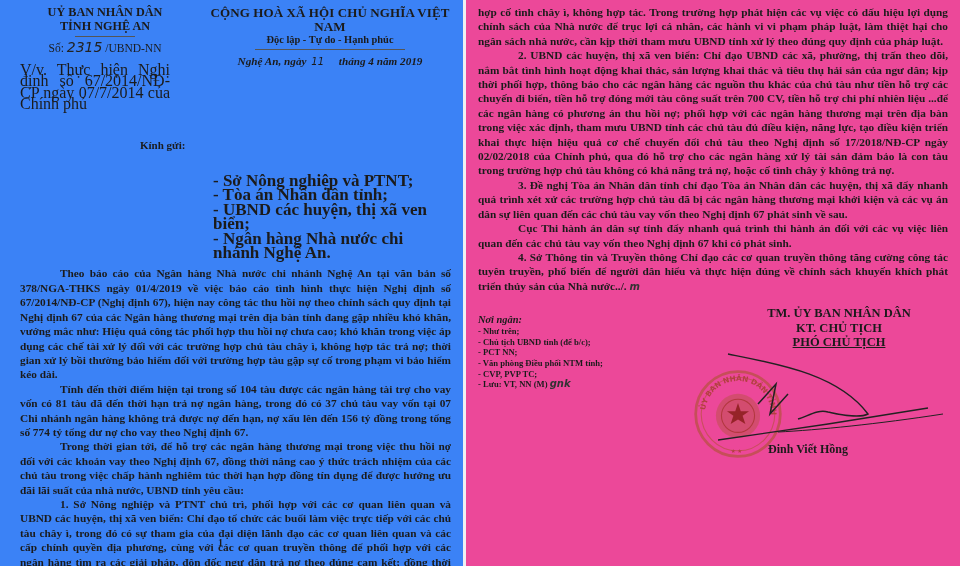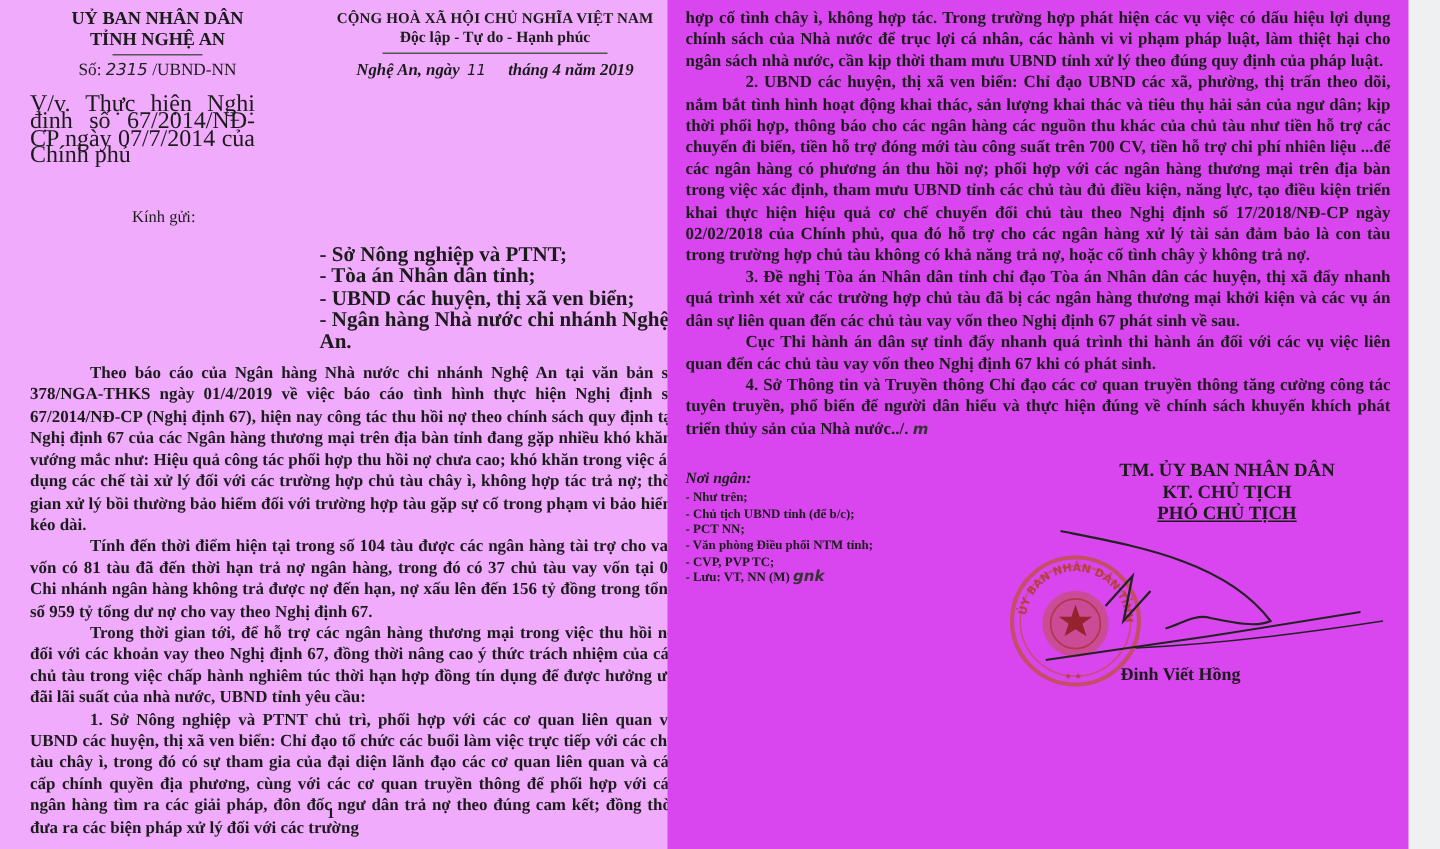--- a/index.html
+++ b/index.html
@@ -1,44 +1,44 @@
 <!DOCTYPE html>
 <html><head>
 <meta charset="utf-8">
 <style>
   * { box-sizing: border-box; margin: 0; padding: 0; }
   html, body { width: 960px; height: 566px; overflow: hidden; background: #eef0f2; }
   body { position: relative; font-family: "Liberation Serif", "DejaVu Serif", serif; color: #1b1b1b; }
 
   .page {
-    position: absolute; top: 0; height: 566px; background: #f0abfc;
+    position: absolute; top: 0; height: 566px; background: #3b82f6;
     font-size: 11.3px; line-height: 14.4px;
   }
   .page-left { left: 0; width: 463px; padding: 4px 12px 0 20px; }
-  .page-right { left: 445px; width: 494px; padding: 5px 12px 0 12px; background: #d946ef; }
+  .page-right { left: 466px; width: 494px; padding: 5px 12px 0 12px; background: #ec4899; }
 
   
   .hdr { position: relative; height: 58px; }
   .hdr-left { position: absolute; left: 10px; top: 2px; width: 150px; text-align: center; }
   .hdr-right { position: absolute; left: 180px; top: 2px; width: 260px; text-align: center; }
   .agency { font-weight: bold; font-size: 12.2px; line-height: 13.6px; }
   .rule { height: 1px; background: #555; margin: 3px auto 3px; }
   .rule.short { width: 60px; }
   .rule.long { width: 150px; }
   .docno { font-size: 11.5px; }
-  .docno .num { font-style: italic; font-family: "DejaVu Sans", sans-serif; font-size: 11px; color: #222; }
-  .nation { font-weight: bold; font-size: 10px; line-height: 14px; letter-spacing: 0.1px; }
+  .docno .num { font-style: italic; font-family: "DejaVu Sans", sans-serif; font-size: 14px; color: #222; }
+  .nation { font-weight: bold; font-size: 13px; line-height: 14px; letter-spacing: 0.1px; }
   .motto { font-weight: bold; font-size: 10.4px; line-height: 12px; }
   .place-date { font-style: italic; font-weight: bold; font-size: 11.2px; margin-top: 4px; }
   .place-date .day { font-family: "DejaVu Sans", sans-serif; font-weight: normal; font-size: 10px; margin: 0 12px 0 2px; }
 
   .subject { width: 150px; margin-left: 0; margin-top: 2px; font-size: 16px; line-height: 11.4px; text-align: justify; }
 
-  .salute { margin-top: 28px; margin-left: 68px; font-weight: normal; font-size: 11px; }
-  .recipients { margin-left: 193px; margin-top: 12px; font-weight: bold; font-size: 14px; line-height: 14.4px; }
+  .salute { margin-top: 28px; margin-left: 120px; font-weight: bold; font-size: 11px; }
+  .recipients { margin-left: 193px; margin-top: 22px; font-weight: bold; font-size: 17px; line-height: 14.4px; }
 
   .para { text-align: justify; text-indent: 40px; font-weight: bold; margin-top: 0; }
   .para.first { margin-top: 6px; }
   .para.noindent { text-indent: 0; }
 
   .page-num { position: absolute; left: 218px; top: 536px; font-size: 10px; font-weight: bold; }
 
   
   .footer { position: relative; margin-top: 20px; height: 150px; }
   .recv { position: absolute; left: 0; top: 0; width: 210px; font-size: 8.6px; line-height: 10.6px; font-weight: bold; }
@@ -84,21 +84,21 @@
 
   <div class="salute">Kính gửi:</div>
   <div class="recipients">
     <div>- Sở Nông nghiệp và PTNT;</div>
     <div>- Tòa án Nhân dân tỉnh;</div>
     <div>- UBND các huyện, thị xã ven biển;</div>
     <div>- Ngân hàng Nhà nước chi nhánh Nghệ An.</div>
   </div>
 
   <p class="para first">Theo báo cáo của Ngân hàng Nhà nước chi nhánh Nghệ An tại văn bản số 378/NGA-THKS ngày 01/4/2019 về việc báo cáo tình hình thực hiện Nghị định số 67/2014/NĐ-CP (Nghị định 67), hiện nay công tác thu hồi nợ theo chính sách quy định tại Nghị định 67 của các Ngân hàng thương mại trên địa bàn tỉnh đang gặp nhiều khó khăn, vướng mắc như: Hiệu quả công tác phối hợp thu hồi nợ chưa cao; khó khăn trong việc áp dụng các chế tài xử lý đối với các trường hợp chủ tàu chây ì, không hợp tác trả nợ; thời gian xử lý bồi thường bảo hiểm đối với trường hợp tàu gặp sự cố trong phạm vi bảo hiểm kéo dài.</p>
-  <p class="para">Tính đến thời điểm hiện tại trong số 104 tàu được các ngân hàng tài trợ cho vay vốn có 81 tàu đã đến thời hạn trả nợ ngân hàng, trong đó có 37 chủ tàu vay vốn tại 07 Chi nhánh ngân hàng không trả được nợ đến hạn, nợ xấu lên đến 156 tỷ đồng trong tổng số 959 tỷ tổng dư nợ cho vay theo Nghị định 67.</p>
+  <p class="para">Tính đến thời điểm hiện tại trong số 104 tàu được các ngân hàng tài trợ cho vay vốn có 81 tàu đã đến thời hạn trả nợ ngân hàng, trong đó có 37 chủ tàu vay vốn tại 07 Chi nhánh ngân hàng không trả được nợ đến hạn, nợ xấu lên đến 156 tỷ đồng trong tổng số 774 tỷ tổng dư nợ cho vay theo Nghị định 67.</p>
   <p class="para">Trong thời gian tới, để hỗ trợ các ngân hàng thương mại trong việc thu hồi nợ đối với các khoản vay theo Nghị định 67, đồng thời nâng cao ý thức trách nhiệm của các chủ tàu trong việc chấp hành nghiêm túc thời hạn hợp đồng tín dụng để được hưởng ưu đãi lãi suất của nhà nước, UBND tỉnh yêu cầu:</p>
   <p class="para">1. Sở Nông nghiệp và PTNT chủ trì, phối hợp với các cơ quan liên quan và UBND các huyện, thị xã ven biển: Chỉ đạo tổ chức các buổi làm việc trực tiếp với các chủ tàu chây ì, trong đó có sự tham gia của đại diện lãnh đạo các cơ quan liên quan và các cấp chính quyền địa phương, cùng với các cơ quan truyền thông để phối hợp với các ngân hàng tìm ra các giải pháp, đôn đốc ngư dân trả nợ theo đúng cam kết; đồng thời đưa ra các biện pháp xử lý đối với các trường</p>
 
   <div class="page-num">1</div>
 </div>
 
 <div class="page page-right">
   <p class="para noindent">hợp cố tình chây ì, không hợp tác. Trong trường hợp phát hiện các vụ việc có dấu hiệu lợi dụng chính sách của Nhà nước để trục lợi cá nhân, các hành vi vi phạm pháp luật, làm thiệt hại cho ngân sách nhà nước, cần kịp thời tham mưu UBND tỉnh xử lý theo đúng quy định của pháp luật.</p>
   <p class="para">2. UBND các huyện, thị xã ven biển: Chỉ đạo UBND các xã, phường, thị trấn theo dõi, nắm bắt tình hình hoạt động khai thác, sản lượng khai thác và tiêu thụ hải sản của ngư dân; kịp thời phối hợp, thông báo cho các ngân hàng các nguồn thu khác của chủ tàu như tiền hỗ trợ các chuyến đi biển, tiền hỗ trợ đóng mới tàu công suất trên 700 CV, tiền hỗ trợ chi phí nhiên liệu ...để các ngân hàng có phương án thu hồi nợ; phối hợp với các ngân hàng thương mại trên địa bàn trong việc xác định, tham mưu UBND tỉnh các chủ tàu đủ điều kiện, năng lực, tạo điều kiện triển khai thực hiện hiệu quả cơ chế chuyển đổi chủ tàu theo Nghị định số 17/2018/NĐ-CP ngày 02/02/2018 của Chính phủ, qua đó hỗ trợ cho các ngân hàng xử lý tài sản đảm bảo là con tàu trong trường hợp chủ tàu không có khả năng trả nợ, hoặc cố tình chây ỳ không trả nợ.</p>
   <p class="para">3. Đề nghị Tòa án Nhân dân tỉnh chỉ đạo Tòa án Nhân dân các huyện, thị xã đẩy nhanh quá trình xét xử các trường hợp chủ tàu đã bị các ngân hàng thương mại khởi kiện và các vụ án dân sự liên quan đến các chủ tàu vay vốn theo Nghị định 67 phát sinh về sau.</p>

